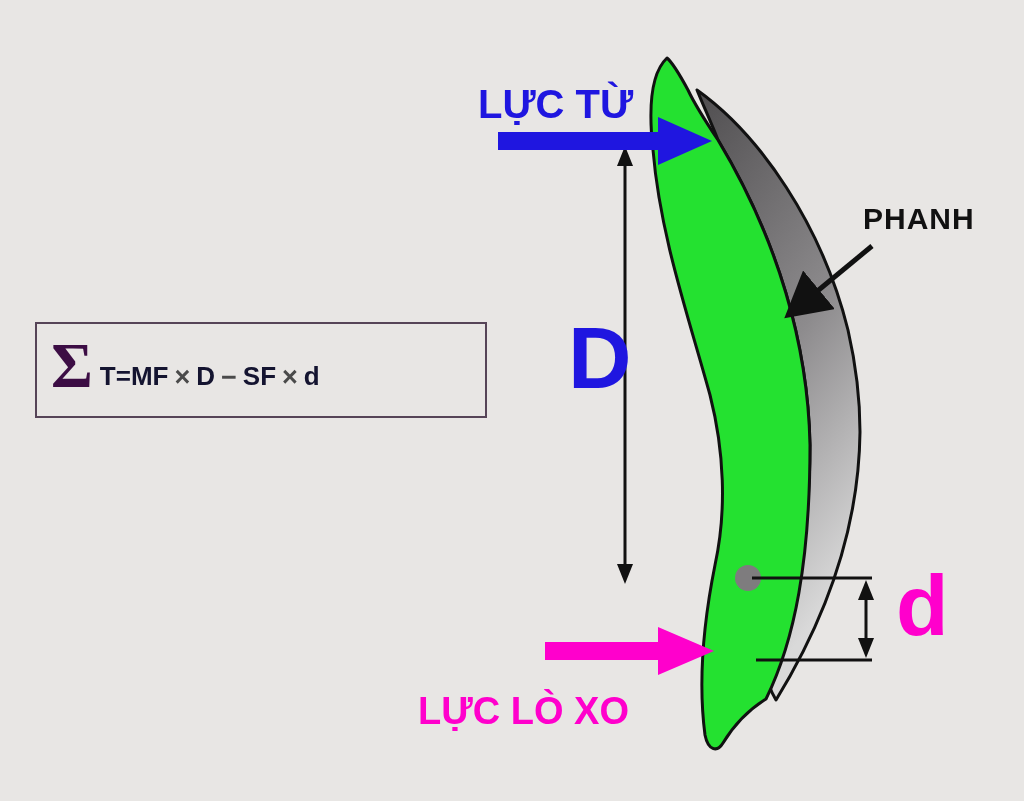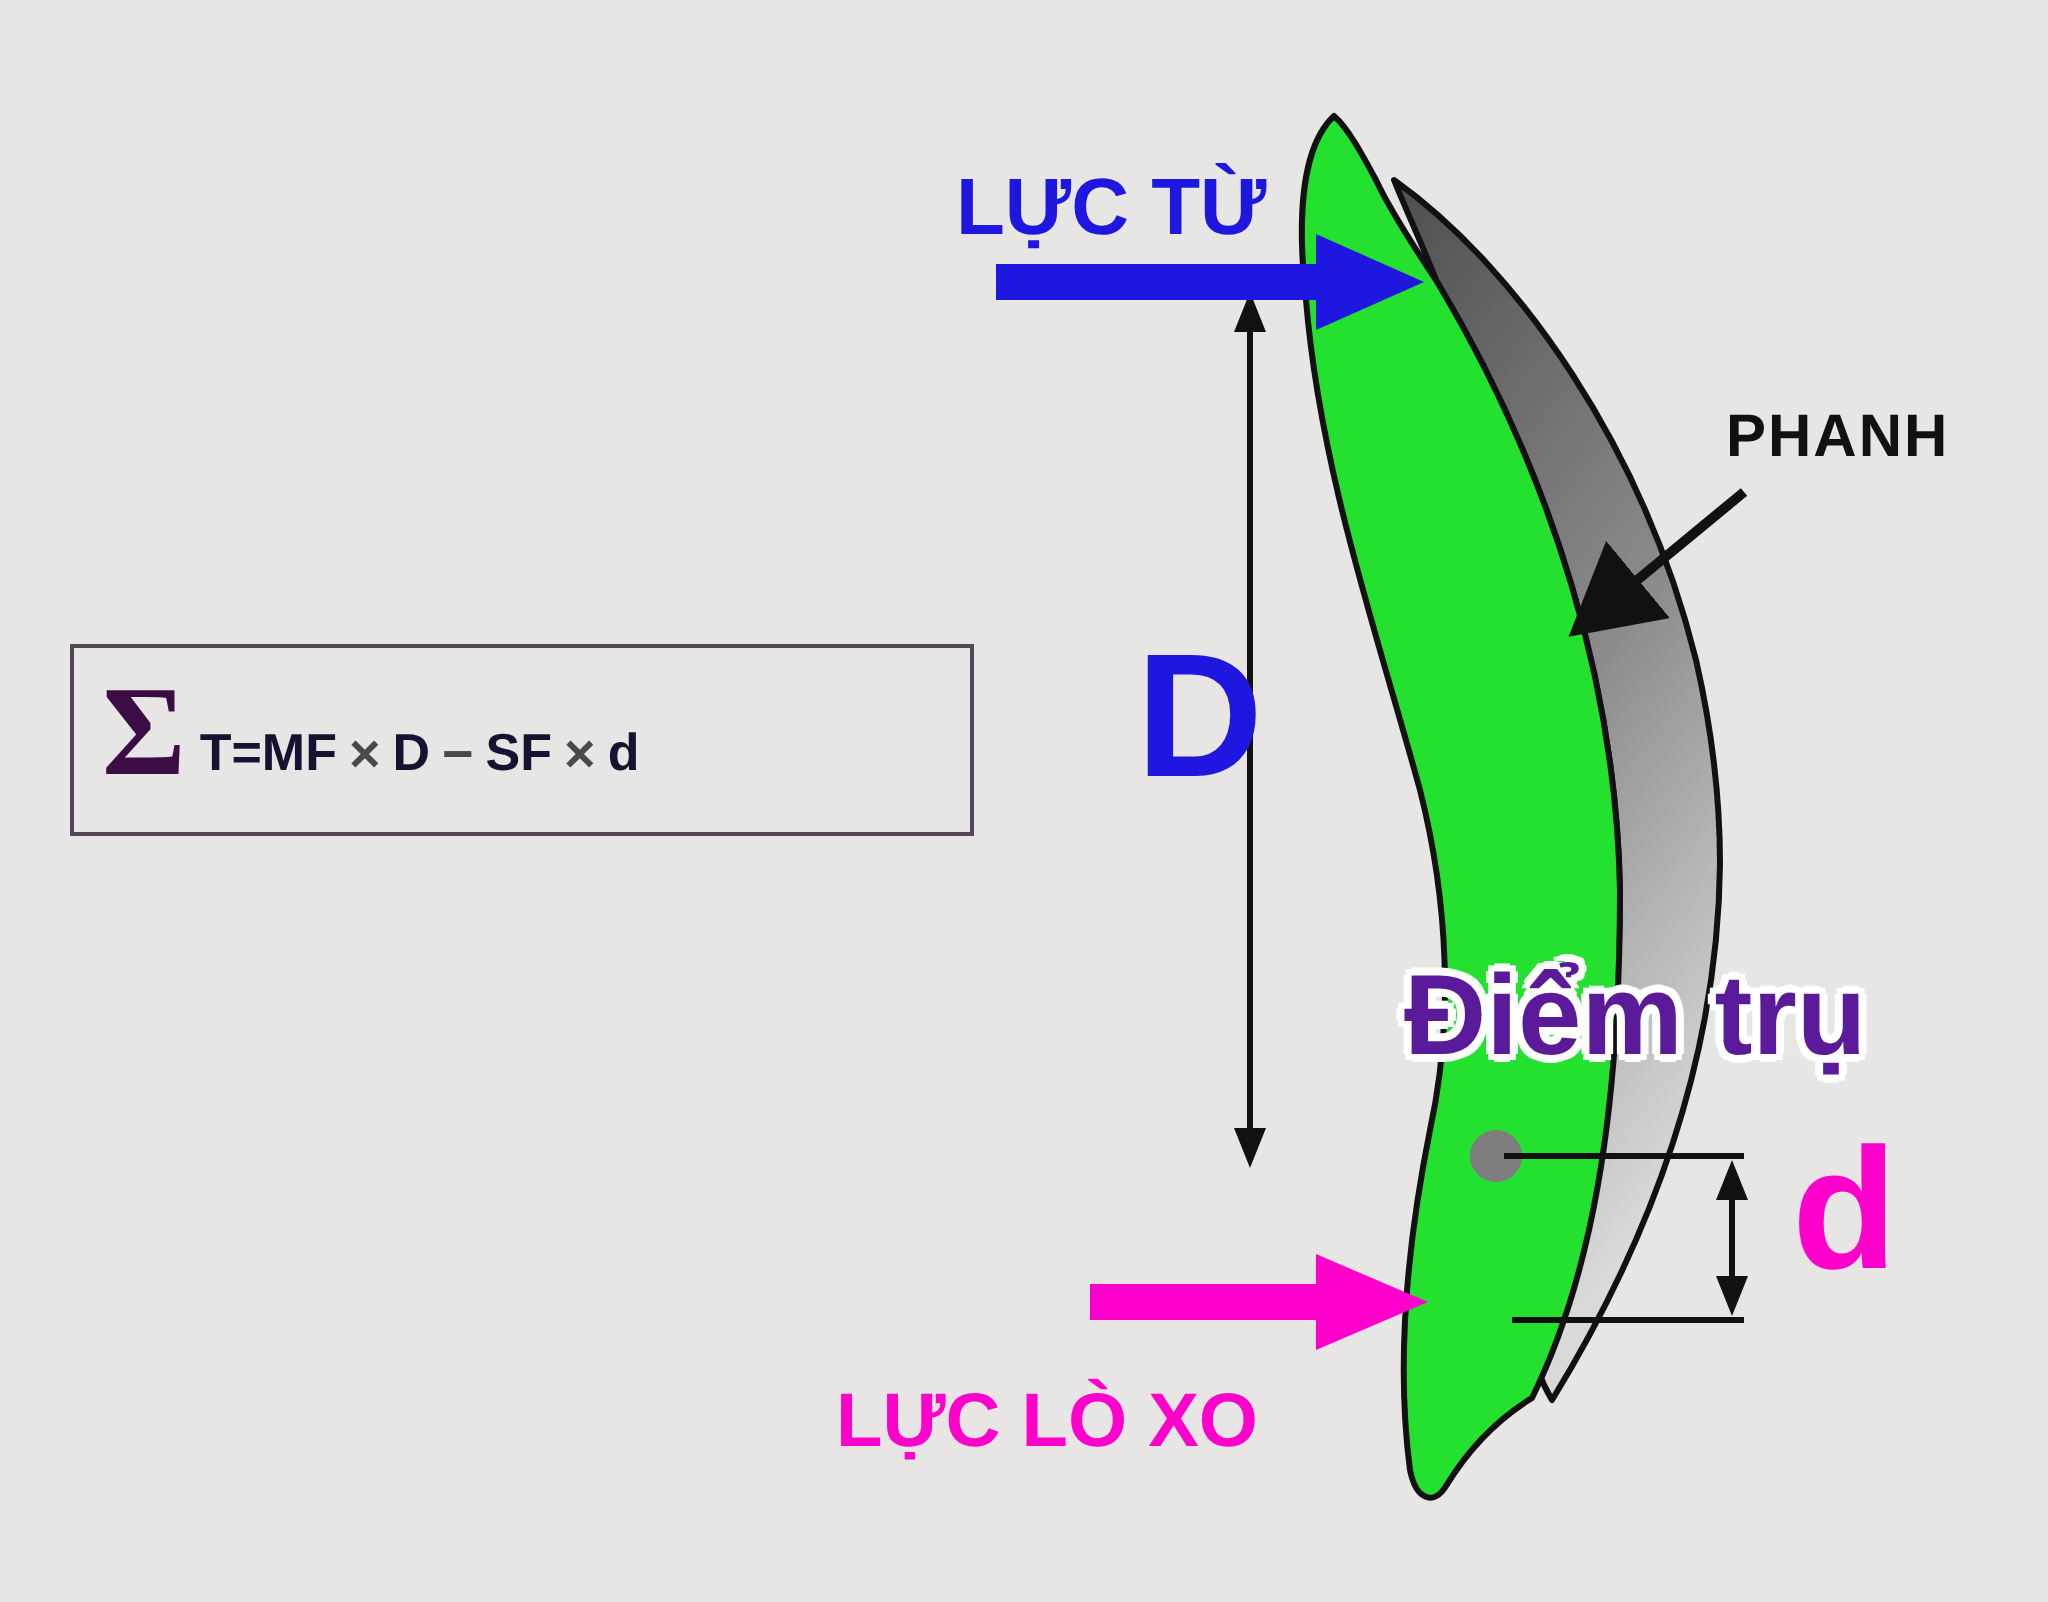--- a/index.html
+++ b/index.html
@@ -92,21 +92,20 @@
 
     <line x1="872" y1="246" x2="792" y2="312" stroke="#111" stroke-width="5" marker-end="url(#arrowBlack)"></line>
   </svg>
 
   <div class="lbl lbl-magnetic">LỰC TỪ</div>
 
   <div class="lbl lbl-brake">PHANH</div>
 
   <div class="lbl lbl-D">D</div>
 
-  <div class="lbl lbl-pivot">Điểm trụ</div>
 
   <div class="lbl lbl-d">d</div>
 
   <div class="lbl lbl-spring">LỰC LÒ XO</div>
 
   <div class="formula-box">
     <span class="sigma">Σ</span>
     <span class="tok">T=MF</span>
     <span class="tok op">×</span>
     <span class="tok">D</span>

